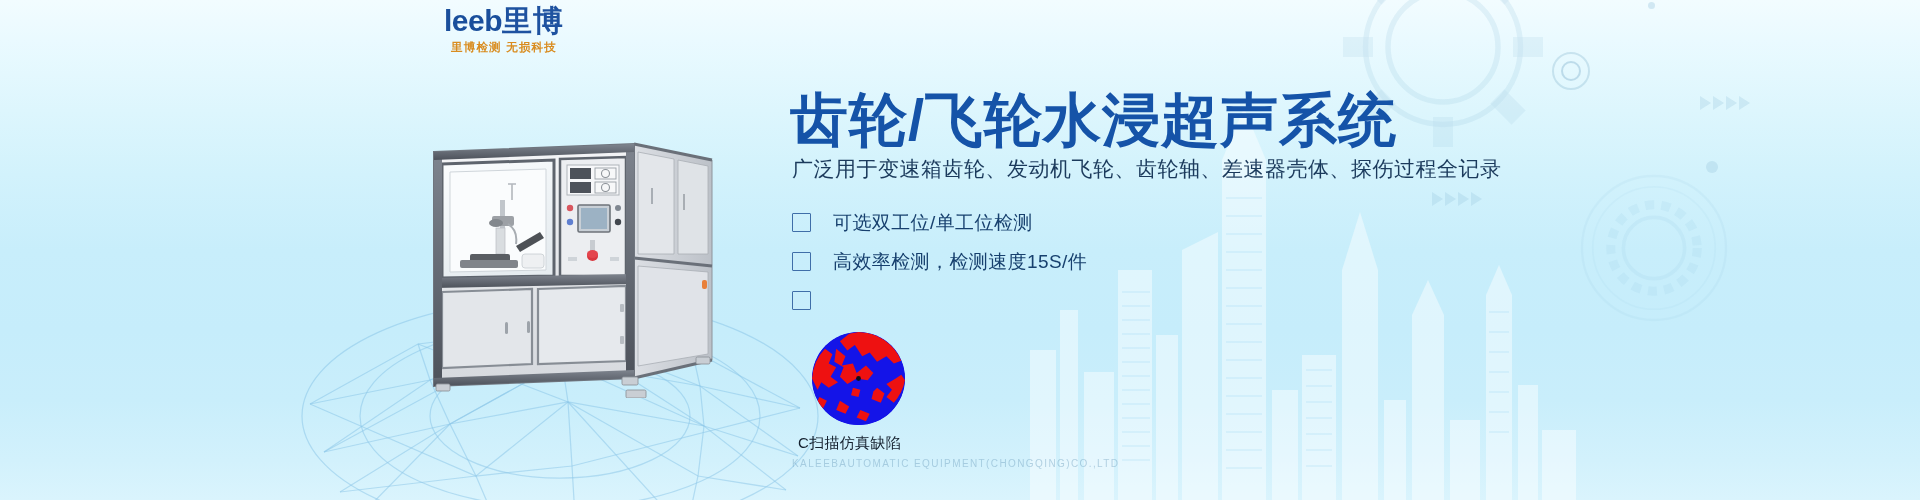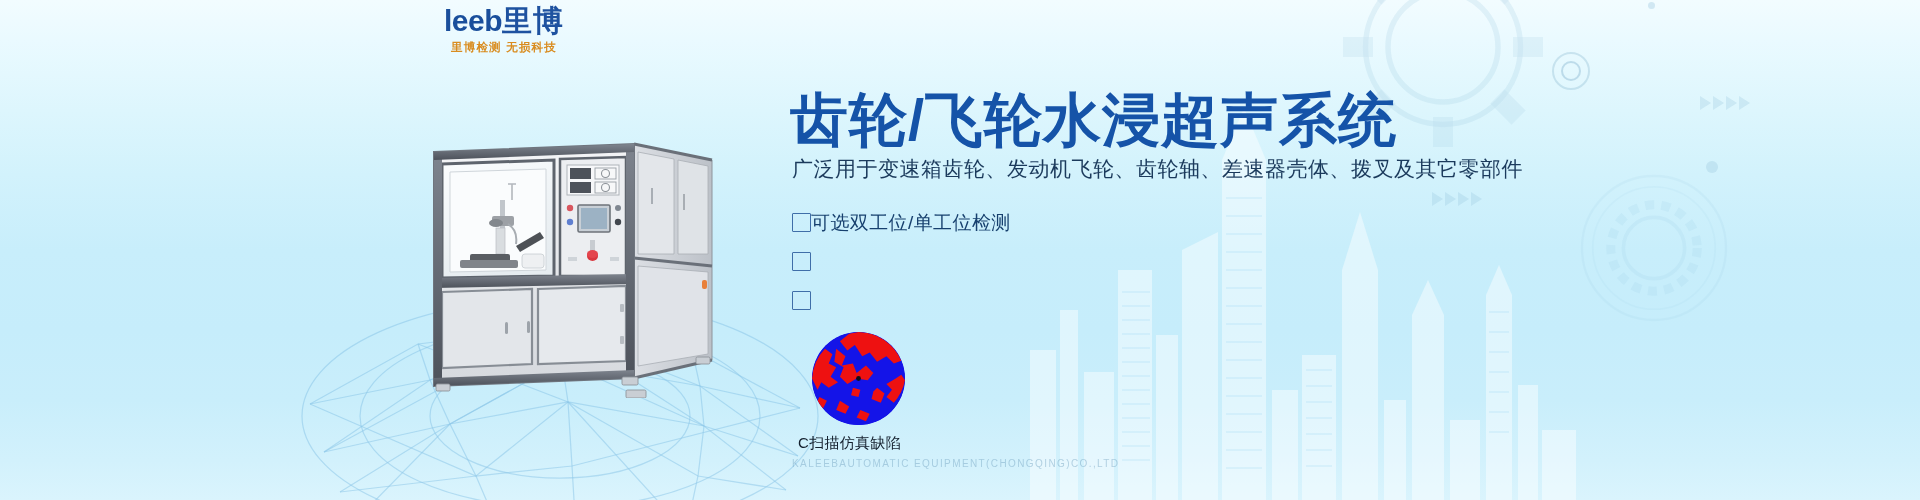--- a/index.html
+++ b/index.html
@@ -86,21 +86,21 @@
     position: absolute; top: 155px; left: 2px;
     font-size: 21px; color: #1b3a5c; letter-spacing: .5px; white-space: nowrap;
   }
   .bullets { position: absolute; top: 203px; left: 2px; }
   .bullet { display: flex; align-items: center; height: 39px; }
   .bullet .box {
     width: 17px; height: 17px; border: 1.7px solid #3f6ea8;
     background: transparent; flex: none; border-radius: 1px;
   }
   .bullet .btxt {
-    font-size: 19px; color: #17406e;
+    margin-left: 22px; font-size: 19px; color: #17406e;
     letter-spacing: .4px; white-space: nowrap;
   }
 
   
   .cscan { position: absolute; top: 332px; left: 8px; width: 140px; }
   .cscan-img {
     width: 93px; height: 93px; margin-left: 14px; border-radius: 50%;
     position: relative; overflow: hidden;
     background: #1414e8;
   }
@@ -324,29 +324,30 @@
       <rect x="210" y="249" width="16" height="8" rx="1.5"></rect>
       <rect x="284" y="229" width="14" height="7" rx="1.5"></rect>
       <rect x="214" y="262" width="20" height="8" rx="1.5"></rect>
     </g>
   </svg>
 
   <div class="content">
 
     <h1 class="headline">齿轮/飞轮水浸超声系统</h1>
 
-    <div class="subhead">广泛用于变速箱齿轮、发动机飞轮、齿轮轴、差速器壳体、拨叉及其它零部件</div>
+    <div class="subhead">广泛用于变速箱齿轮、发动机飞轮、齿轮轴、差速器壳体、探伤过程全记录</div>
 
     <div class="bullets">
       <div class="bullet">
         <span class="box"></span>
         <span class="btxt">可选双工位/单工位检测</span>
       </div>
       <div class="bullet">
         <span class="box"></span>
+        <span class="btxt">高效率检测，检测速度15S/件</span>
       </div>
       <div class="bullet">
         <span class="box"></span>
       </div>
     </div>
 
     <div class="cscan">
       <div class="cscan-img">
         <svg viewBox="0 0 100 100" width="93" height="93">
           <circle cx="50" cy="50" r="50" fill="#1414e8"></circle>

